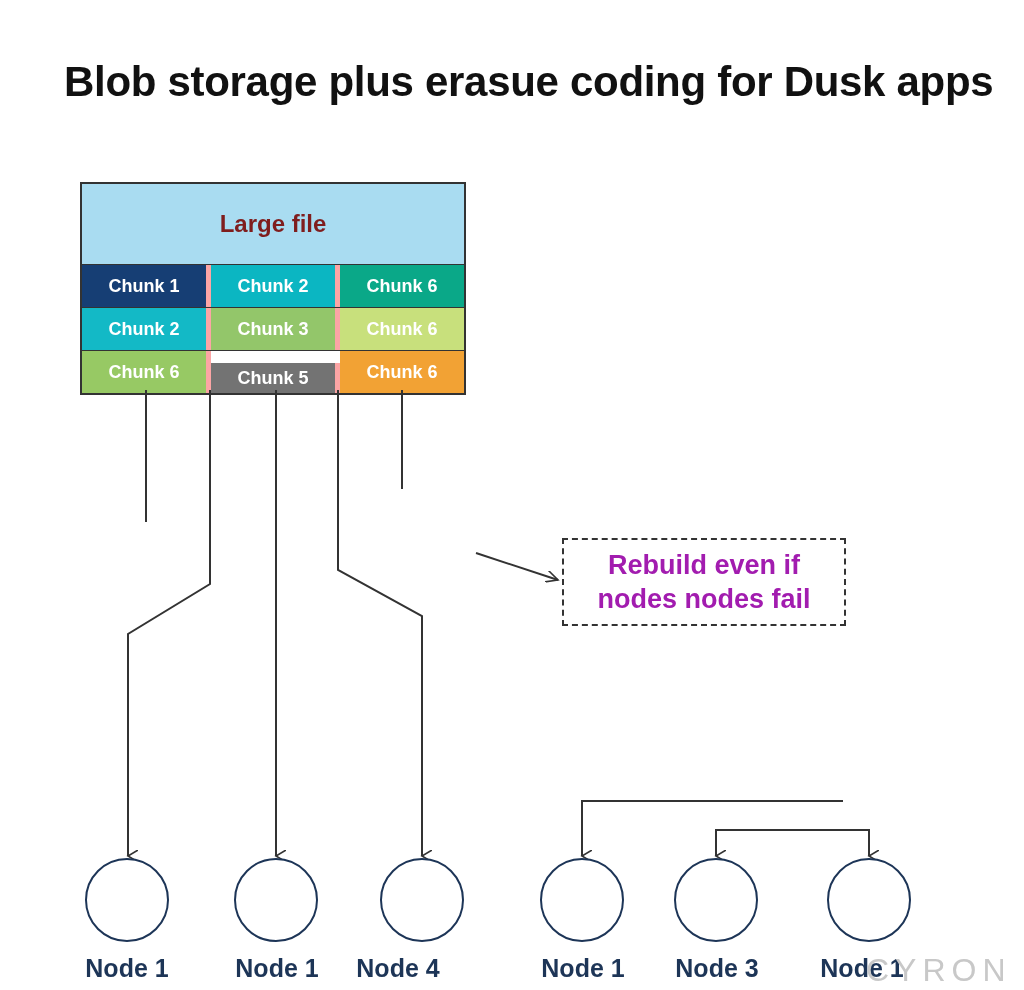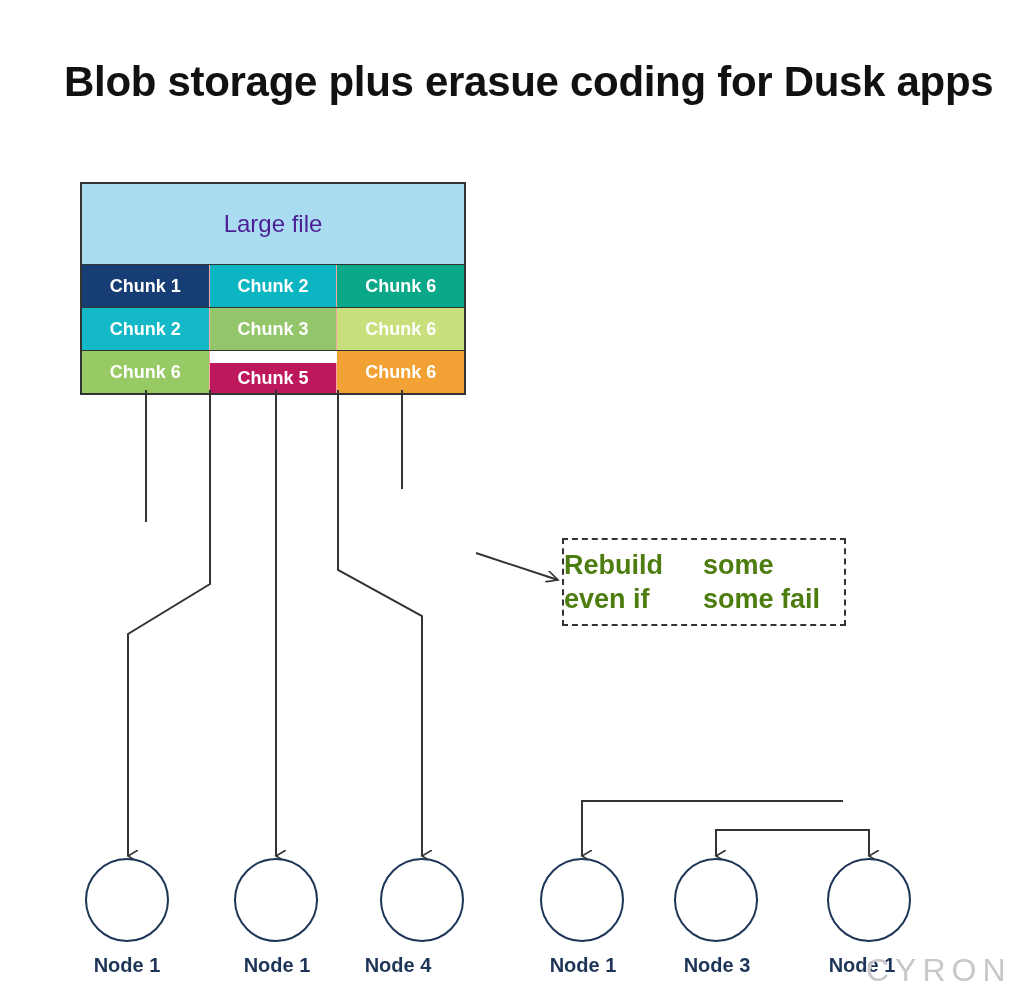--- a/index.html
+++ b/index.html
@@ -1,26 +1,26 @@
 <!DOCTYPE html>
 <html><head>
 <meta charset="utf-8">
 <style>
   html, body { margin:0; padding:0; background:#ffffff; }
   body { width:1024px; height:990px; position:relative; overflow:hidden; font-family:"Liberation Sans", sans-serif; }
   .title { position:absolute; left:64px; top:58px; font-size:42px; font-weight:bold; color:#111111; letter-spacing:-0.3px; }
   .grid { position:absolute; left:80px; top:182px; width:386px; border:2px solid #333; box-sizing:border-box; }
-  .header { height:80px; background:#a9dcf1; display:flex; align-items:center; justify-content:center; font-size:24px; font-weight:normal; color:#4c1d95; border-bottom:1px solid #333; }
+  .header { height:80px; background:#a9dcf1; display:flex; align-items:center; justify-content:center; font-size:24px; font-weight:bold; color:#7f1d1d; border-bottom:1px solid #333; }
   .row { display:flex; height:42px; border-bottom:1px solid #333; }
   .row:last-child { border-bottom:none; }
-  .cell { flex:1; display:flex; align-items:center; justify-content:center; color:#ffffff; font-weight:bold; font-size:18px; border-right:1px solid #fca5a5; }
+  .cell { flex:1; display:flex; align-items:center; justify-content:center; color:#ffffff; font-weight:bold; font-size:18px; border-right:5px solid #fca5a5; }
   .cell:last-child { border-right:none; }
   svg.lines { position:absolute; left:0; top:0; }
-  .callout { position:absolute; left:562px; top:538px; width:284px; height:88px; border:2px dashed #333; box-sizing:border-box; display:flex; flex-direction:row; align-items:center; justify-content:center; font-size:27px; font-weight:bold; color:#4d7c0f; line-height:34px; }
-  .node-label { position:absolute; font-size:20px; font-weight:bold; color:#1d3557; transform:translateX(-50%); top:954px; white-space:nowrap; }
+  .callout { position:absolute; left:562px; top:538px; width:284px; height:88px; border:2px dashed #333; box-sizing:border-box; display:flex; flex-direction:column; align-items:center; justify-content:center; font-size:27px; font-weight:bold; color:#a21caf; line-height:34px; }
+  .node-label { position:absolute; font-size:25px; font-weight:bold; color:#1d3557; transform:translateX(-50%); top:954px; white-space:nowrap; }
   .watermark { position:absolute; left:866px; top:952px; font-size:32px; color:#c8c8c8; letter-spacing:6px; }
 </style>
 </head>
 <body>
 
 <div class="title">Blob storage plus erasue coding for Dusk apps</div>
 
 <div class="grid">
   <div class="header">Large file</div>
   <div class="row">
@@ -28,21 +28,21 @@
     <div class="cell" style="background: rgb(11, 182, 194);">Chunk 2</div>
     <div class="cell" style="background: rgb(10, 168, 136);">Chunk 6</div>
   </div>
   <div class="row">
     <div class="cell" style="background: rgb(19, 185, 198);">Chunk 2</div>
     <div class="cell" style="background: rgb(147, 198, 106);">Chunk 3</div>
     <div class="cell" style="background: rgb(200, 224, 124);">Chunk 6</div>
   </div>
   <div class="row">
     <div class="cell" style="background: rgb(151, 201, 100);">Chunk 6</div>
-    <div class="cell" style="background: #be185d; margin-top: 12px;">Chunk 5</div>
+    <div class="cell" style="background: #737373; margin-top: 12px;">Chunk 5</div>
     <div class="cell" style="background: rgb(242, 162, 52);">Chunk 6</div>
   </div>
 </div>
 
 <svg class="lines" width="1024" height="990">
   <defs>
     <marker id="arr" markerWidth="12" markerHeight="12" refX="6" refY="10" orient="auto" markerUnits="userSpaceOnUse">
       <path d="M0,0 L6,10 L12,0" fill="none" stroke="#333" stroke-width="1.6"></path>
     </marker>
     <marker id="arr2" markerWidth="14" markerHeight="12" refX="12" refY="6" orient="auto" markerUnits="userSpaceOnUse">
@@ -65,21 +65,21 @@
     <circle cx="276" cy="900" r="41"></circle>
     <circle cx="422" cy="900" r="41"></circle>
     <circle cx="582" cy="900" r="41"></circle>
     <circle cx="716" cy="900" r="41"></circle>
     <circle cx="869" cy="900" r="41"></circle>
   </g>
 </svg>
 
 <div class="callout">
   <div>Rebuild even if</div>
-  <div>some some fail</div>
+  <div>nodes nodes fail</div>
 </div>
 
 <div class="node-label" style="left:127px">Node 1</div>
 <div class="node-label" style="left:277px">Node 1</div>
 <div class="node-label" style="left:398px">Node 4</div>
 <div class="node-label" style="left:583px">Node 1</div>
 <div class="node-label" style="left:717px">Node 3</div>
 <div class="node-label" style="left:862px">Node 1</div>
 <div class="watermark">CYRON</div>
 

